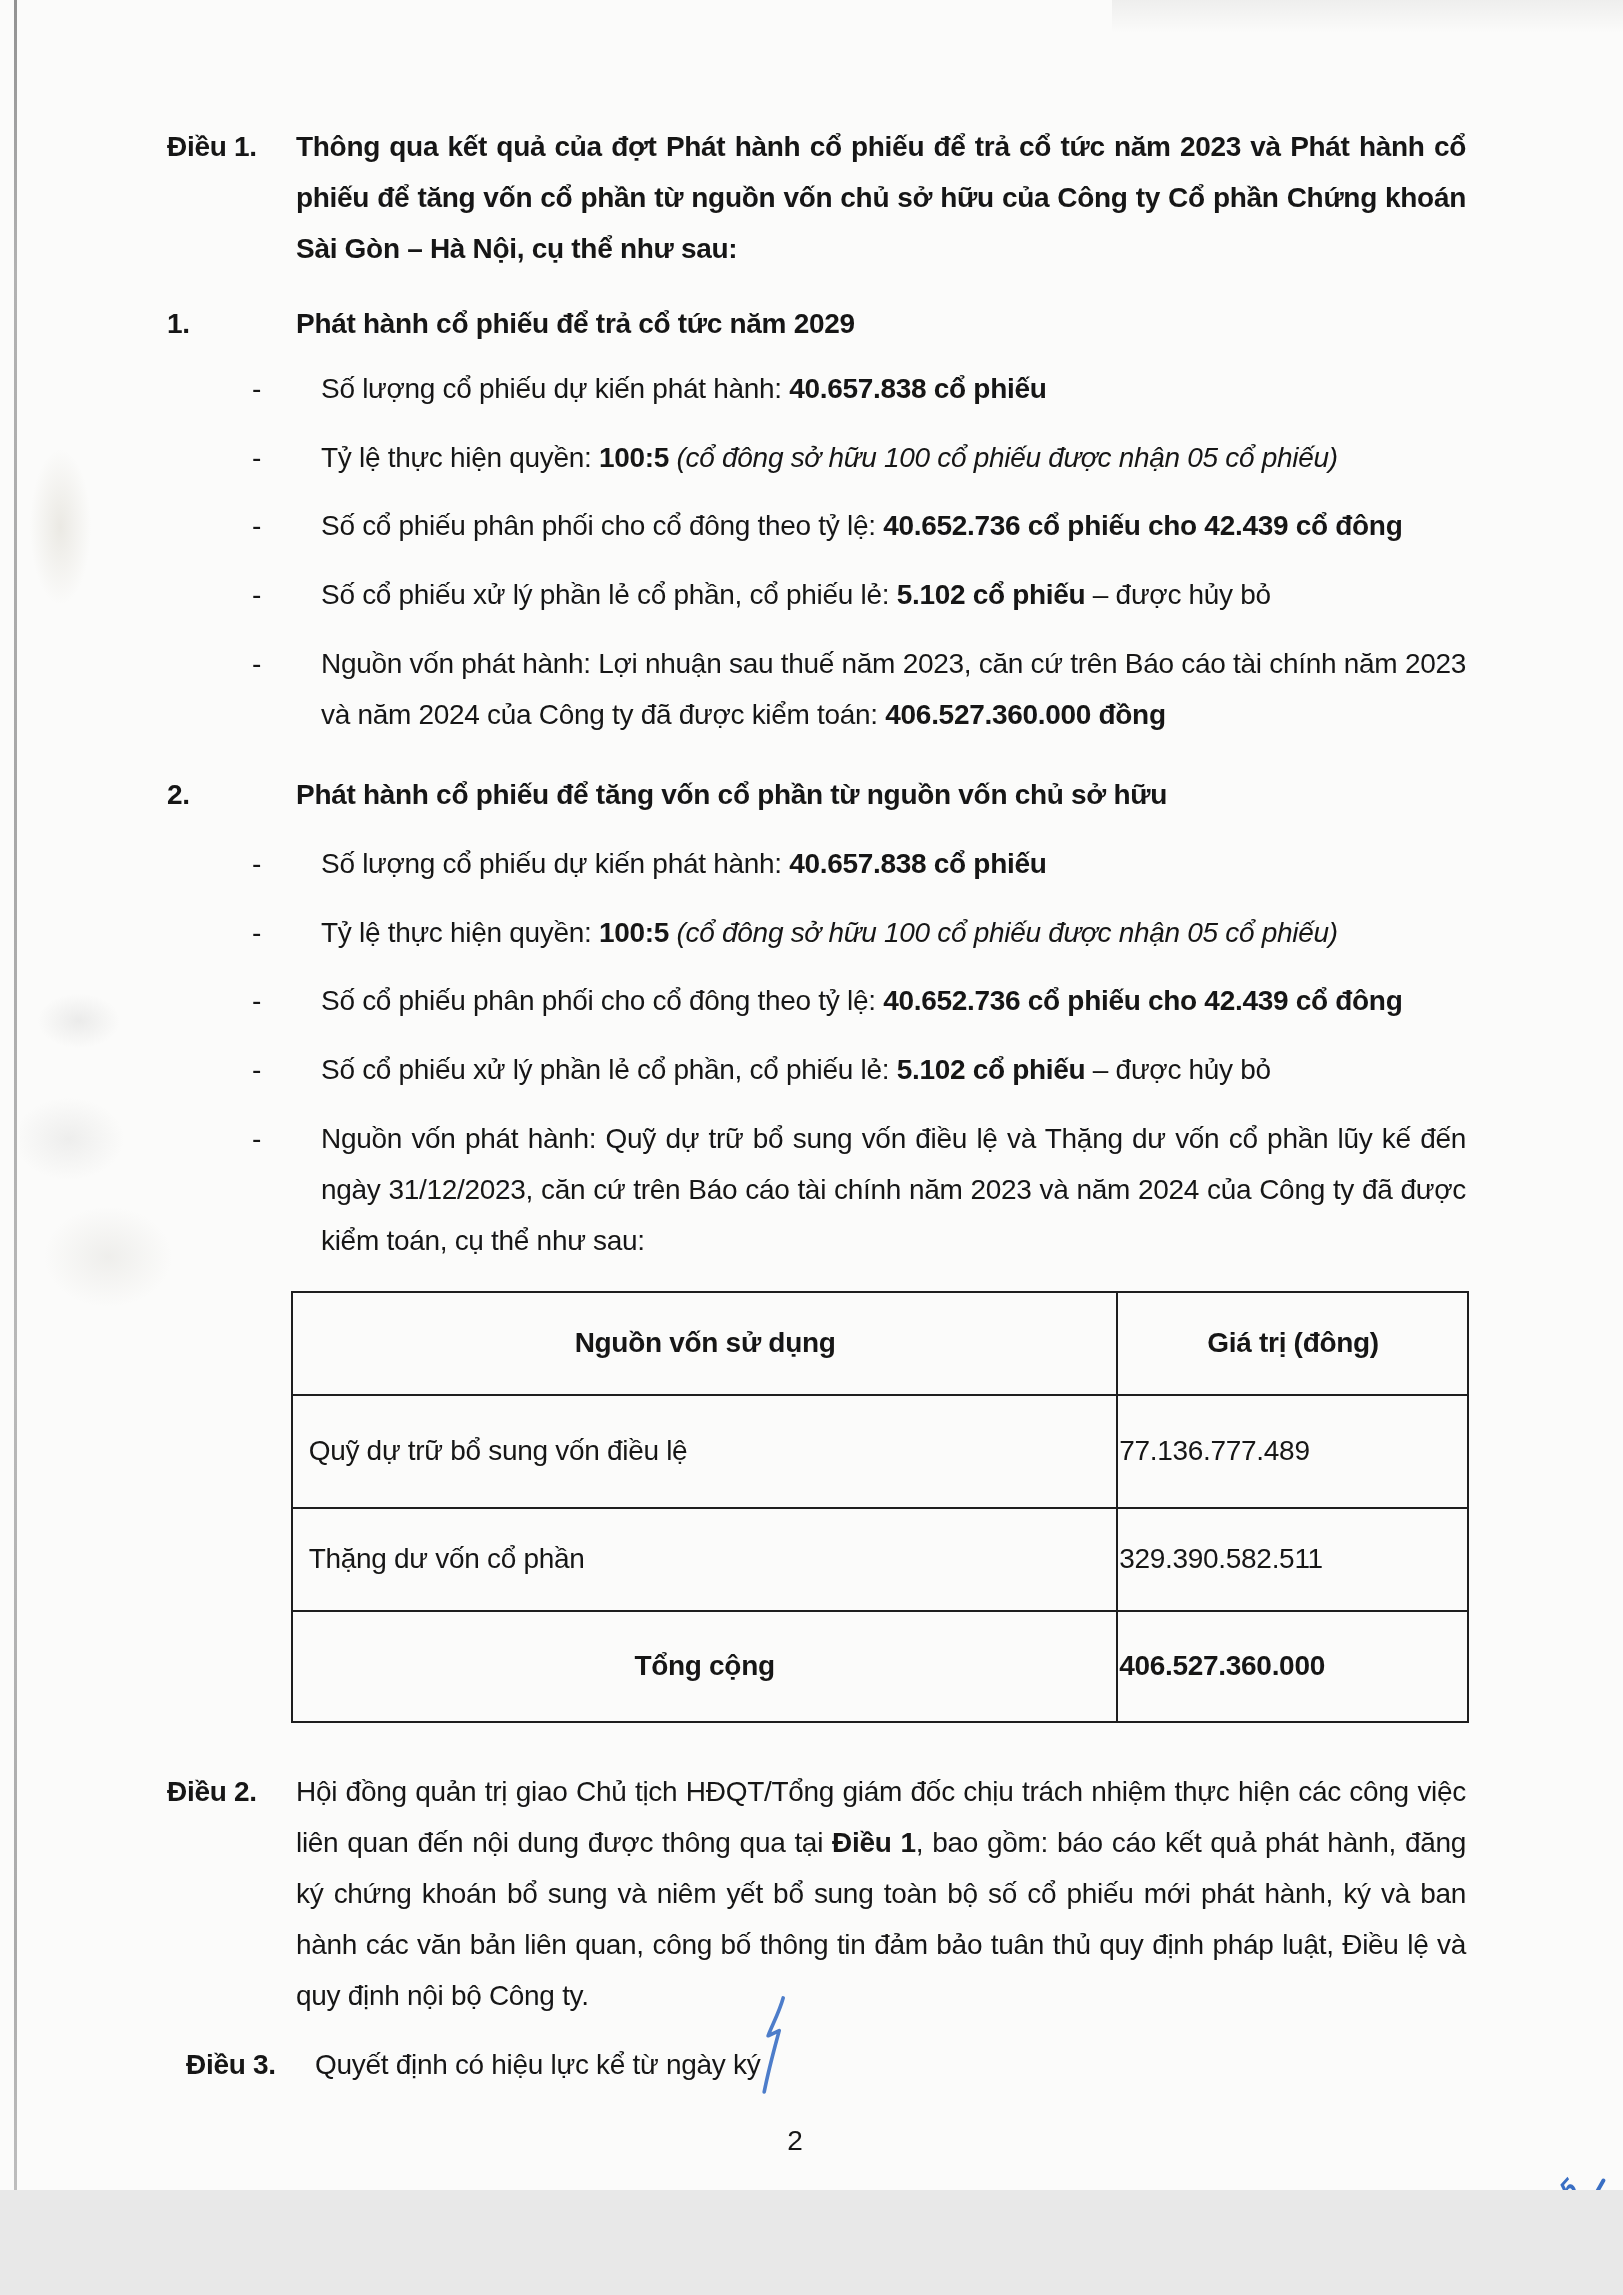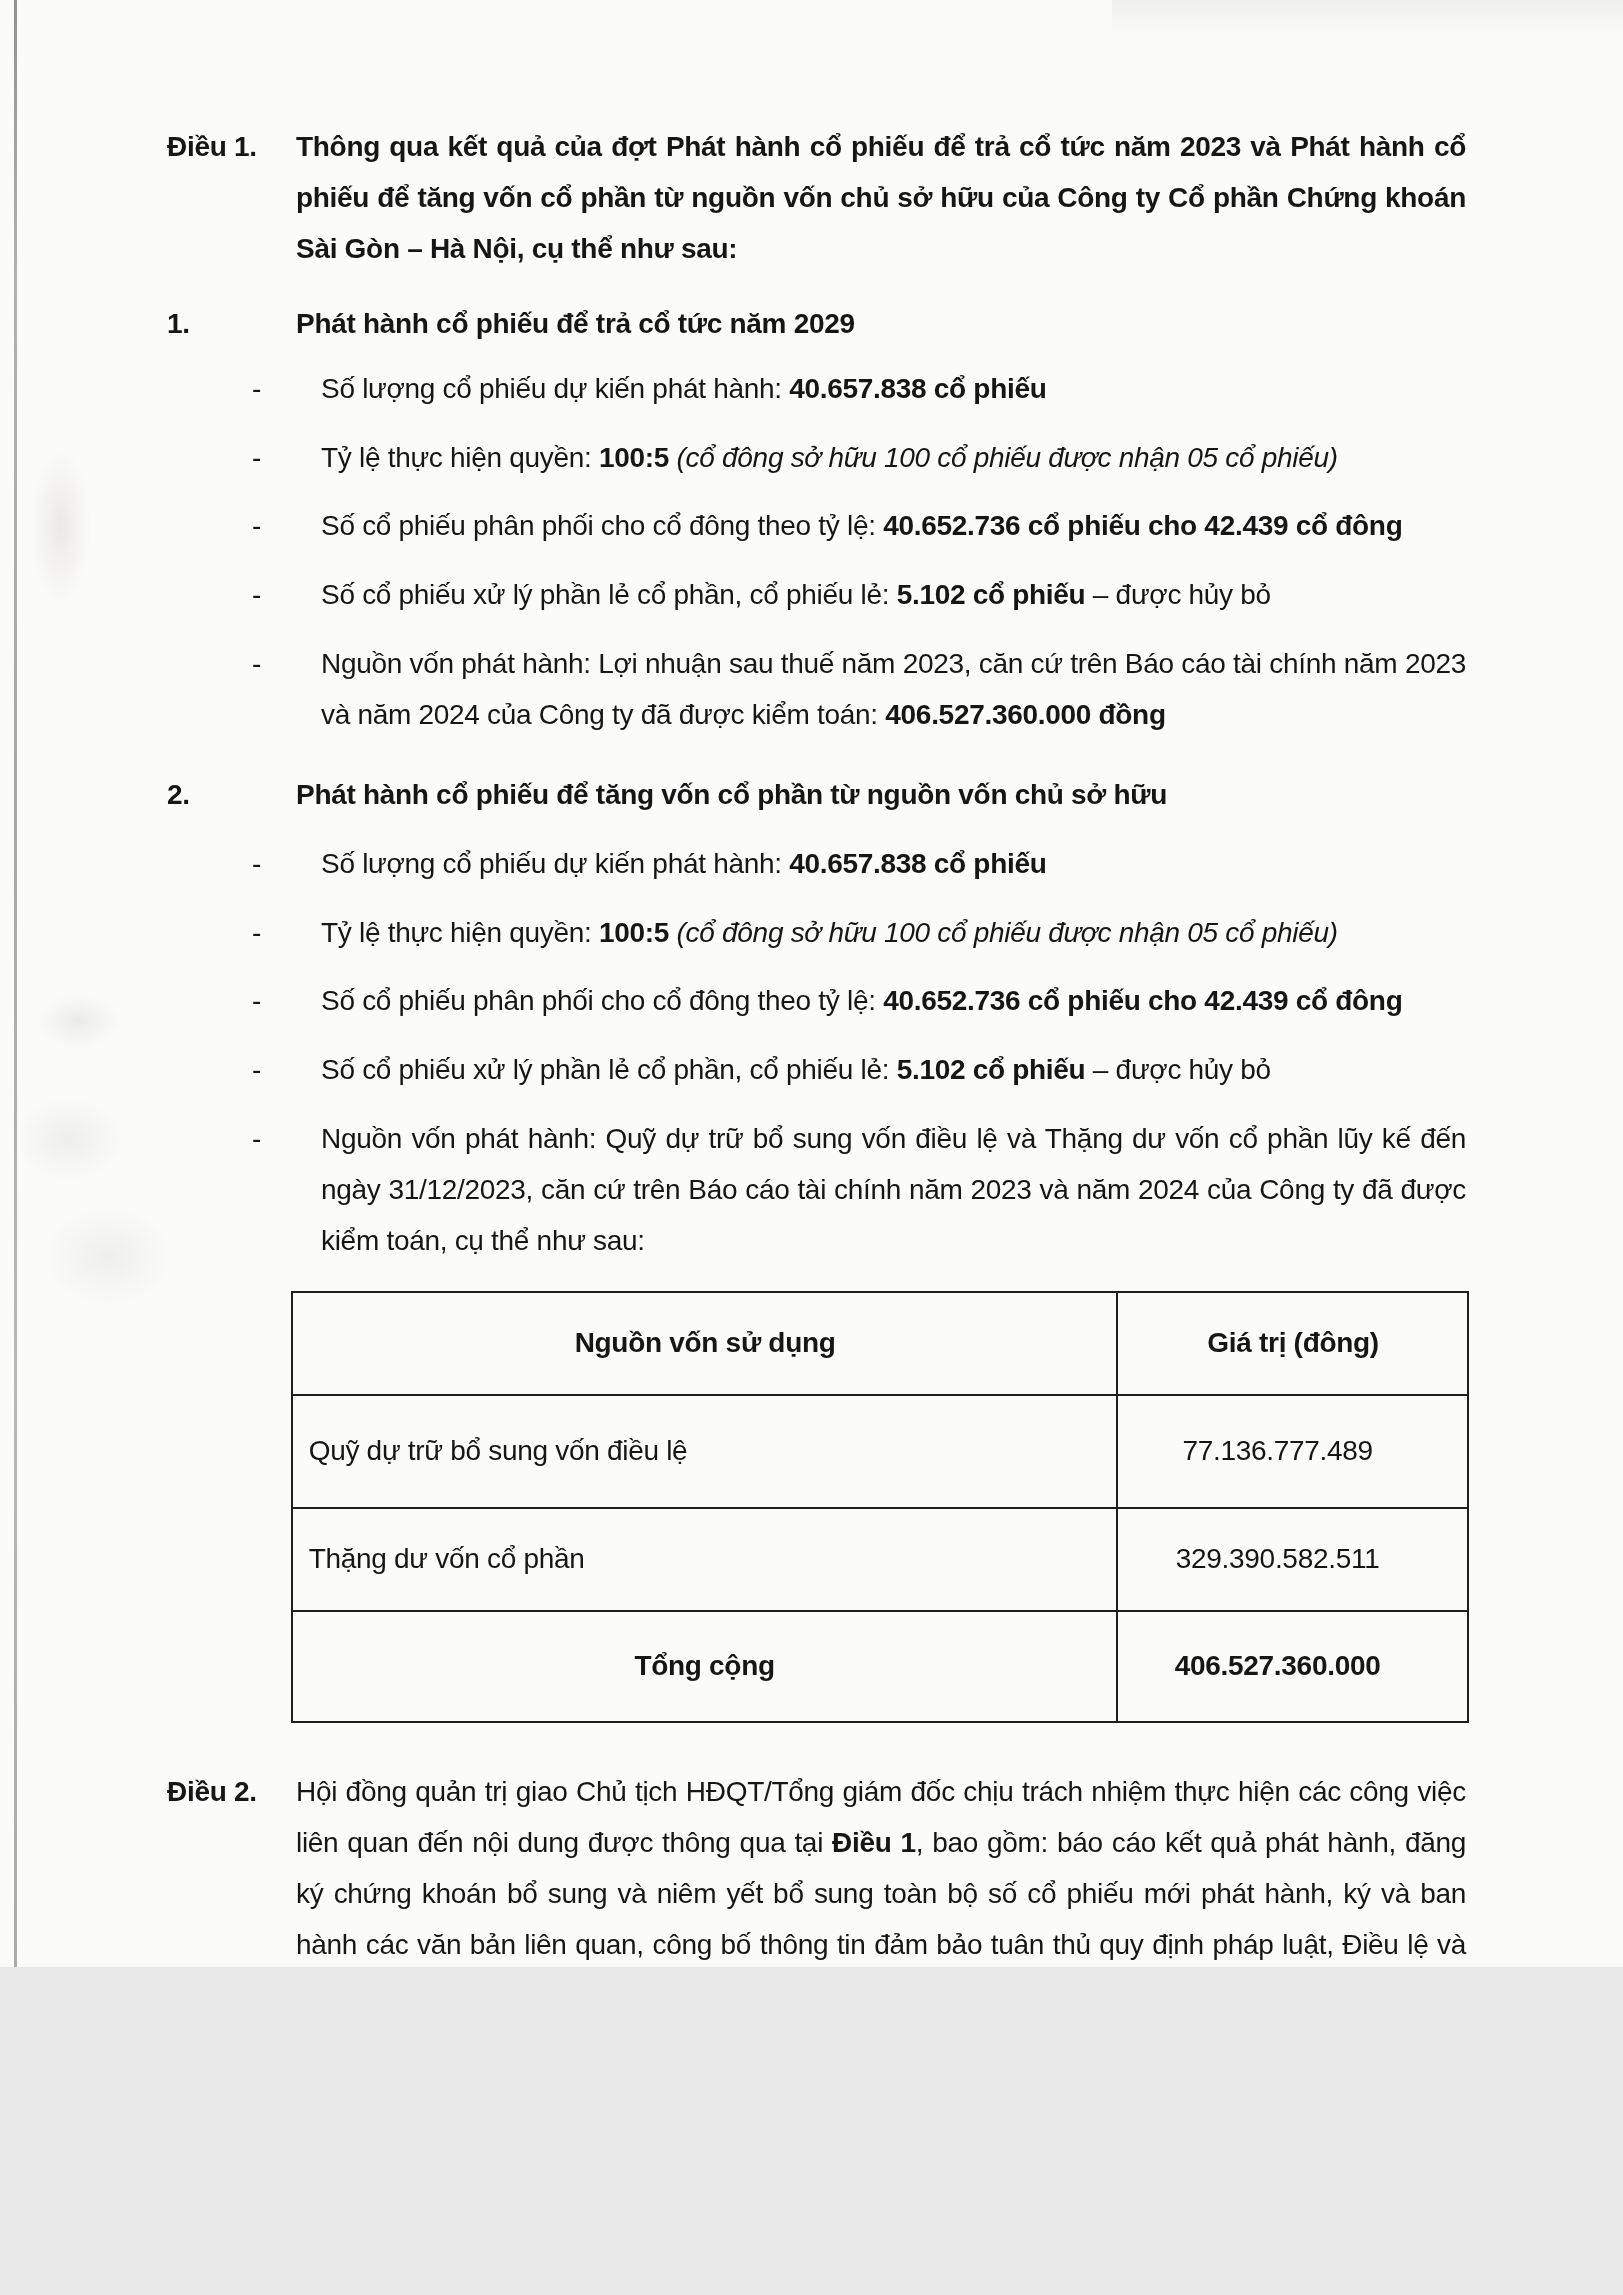--- a/index.html
+++ b/index.html
@@ -1,19 +1,19 @@
 <!DOCTYPE html>
 <html lang="vi" style="font-size:10.5px"><head>
 <meta charset="utf-8">
 <title>Scanned resolution page</title>
 <style>
   html,body{margin:0;padding:0;background:#e8e8e8;}
   .page{
     position:relative;
-    width:1623px;height:1967px;
+    width:1623px;height:2190px;
     background:#fbfbfa;
     overflow:hidden;
     font-family:"Liberation Sans", sans-serif;
     color:#161616;
     font-size:28px;
     letter-spacing:-0.3px;
   }
   
   .scan-line{
     position:absolute;left:14.4px;top:0;width:2.6px;height:2295px;
@@ -59,21 +59,21 @@
   .funding-table{
     margin-left:124px;margin-top:25px;
     border-collapse:collapse;width:1178px;
     line-height:34px;
   }
   .funding-table td{
     border:2px solid #1e1e1e;
     vertical-align:middle;
   }
   .funding-table tr td:first-child{width:854px;}
-  .funding-table tr td:last-child{width:324px;text-align:center;padding-right:31px;}
+  .funding-table tr td:last-child{width:324px;text-align:left;padding-right:31px;}
   .th-row td{height:99px;text-align:center;font-weight:700;padding-right:0 !important;}
   .th-row td:last-child{text-align:center !important;padding-right:0 !important;}
   .data-row-1 td{height:109px;}
   .data-row-2 td{height:99px;}
   .data-row td:first-child{padding-left:15.7px;}
   .total-row td{height:107px;font-weight:700;}
   .total-row td:first-child{text-align:center;}
   .page-number{
     position:absolute;left:746px;top:2125px;width:98px;
     text-align:center;letter-spacing:0;

